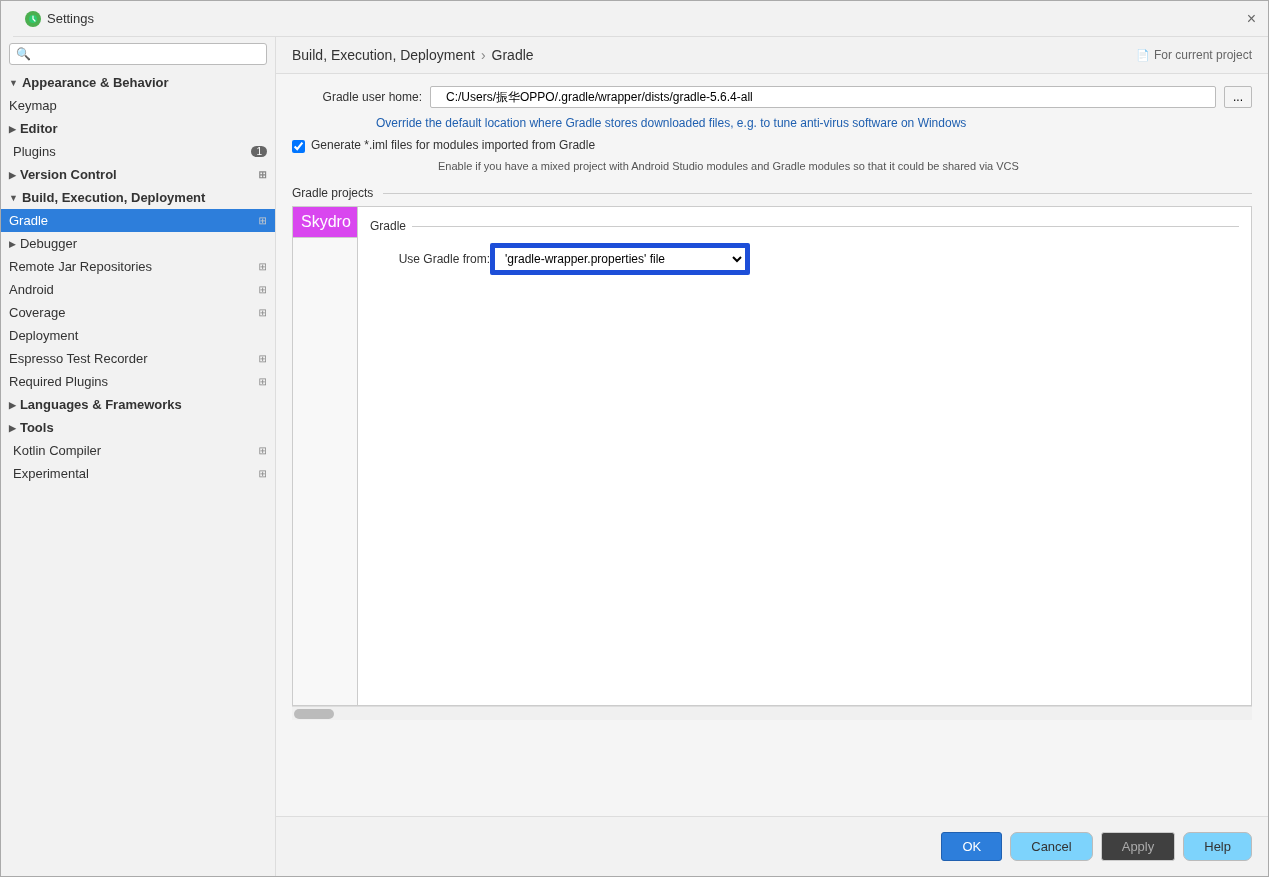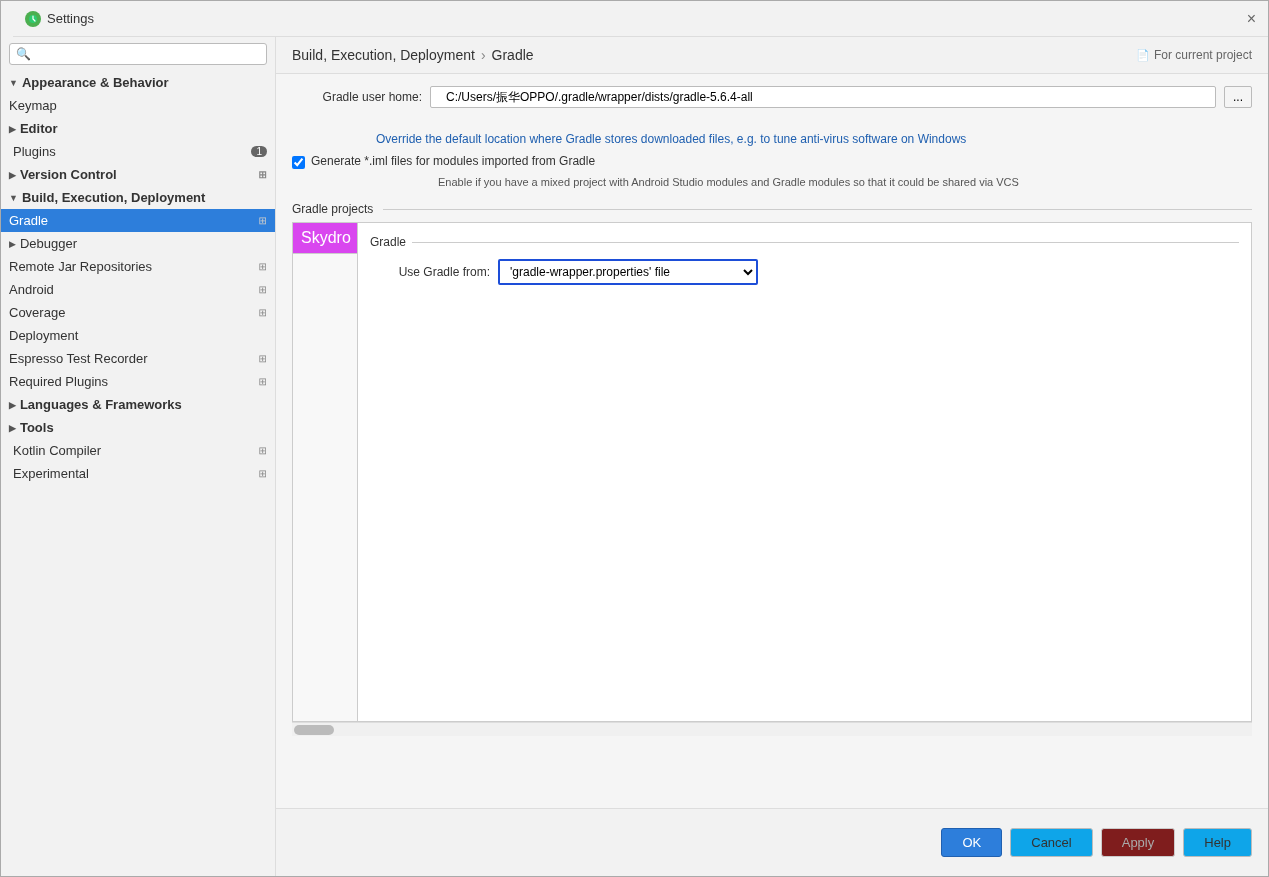--- a/index.html
+++ b/index.html
@@ -185,21 +185,21 @@
       content: '';
       flex: 1;
       height: 1px;
       background: #ccc;
       margin-left: 4px;
     }
     .field-row {
       display: flex;
       align-items: center;
       gap: 8px;
-      margin-bottom: 24px;
+      margin-bottom: 8px;
     }
     .field-label {
       width: 130px;
       text-align: right;
       color: #333;
       font-size: 12px;
       flex-shrink: 0;
     }
     .field-input {
       flex: 1;
@@ -297,31 +297,31 @@
     }
     .gradle-section-label::after {
       content: '';
       flex: 1;
       height: 1px;
       background: #ccc;
     }
     .gradle-field-row {
       display: flex;
       align-items: center;
-      gap: 8px;
+      gap: 0;
     }
     .gradle-field-label {
       width: 120px;
       text-align: right;
       font-size: 12px;
       color: #333;
     }
     .gradle-select {
       padding: 3px 6px;
-      border: 2px solid #1d4ed8;
+      border: 5px solid #1d4ed8;
       border-radius: 2px;
       font-size: 12px;
       background: white;
       cursor: pointer;
       min-width: 260px;
     }
     .scrollbar-bottom {
       height: 14px;
       background: #f0f0f0;
       border-top: 1px solid #ddd;
@@ -329,21 +329,21 @@
       align-items: center;
       padding: 0 2px;
     }
     .scroll-thumb {
       width: 40px;
       height: 10px;
       background: #bbb;
       border-radius: 5px;
     }
     .footer {
-      height: 68px;
+      height: 60px;
       background: #f2f2f2;
       border-top: 1px solid #ddd;
       display: flex;
       align-items: center;
       justify-content: flex-end;
       padding: 0 16px;
       gap: 8px;
     }
     .btn {
       padding: 6px 20px;
@@ -351,25 +351,26 @@
       font-size: 13px;
       cursor: pointer;
       border: 1px solid #bbb;
     }
     .btn-primary {
       background: #2d7edb;
       color: white;
       border-color: #2060b0;
     }
     .btn-secondary {
-      background: #0ea5e9;
-      color: #333;
+      background: #7dd3fc;
+      color: #333;
+      border-radius: 7px;
     }
     .btn-disabled {
-      background: #7f1d1d;
+      background: #404040;
       color: #aaa;
       border-color: #ccc;
     }
     .nav-spacer {
       margin-left: auto;
       display: flex;
       align-items: center;
       gap: 4px;
     }
   </style>

